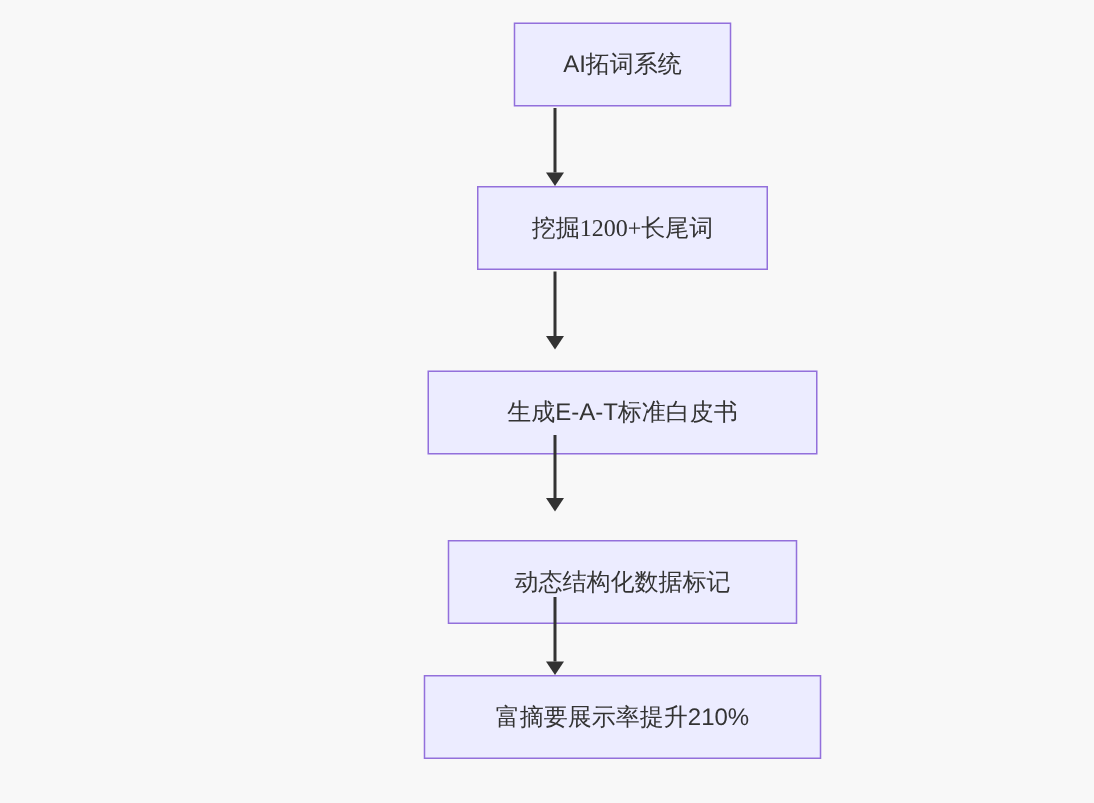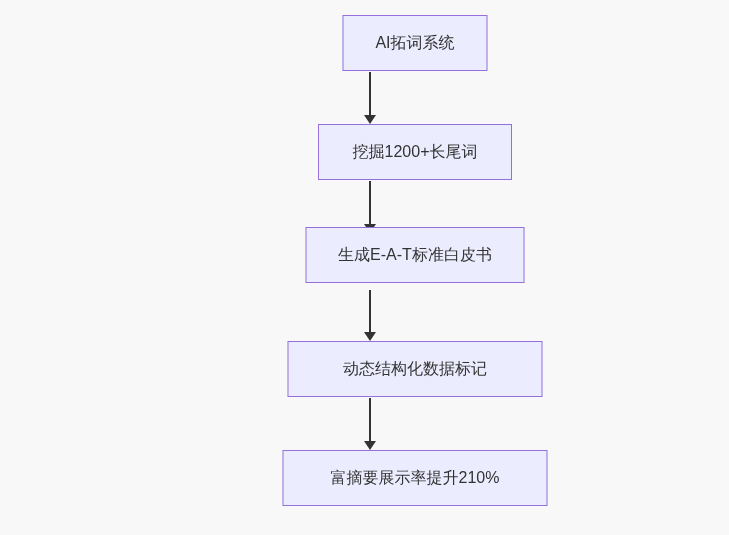--- a/index.html
+++ b/index.html
@@ -63,39 +63,39 @@
 
   <div class="node" style="top:15px; width:145px;">
     <span>AI拓词系统</span>
   </div>
 
   <div class="edge" style="top:72px; height:52px;">
     <div class="edge-line"></div>
     <div class="arrowhead"></div>
   </div>
 
-  <div class="node" style="top:124px; width:194px;">
+  <div class="node" style="top:124px; width:194px;font-family:Liberation Serif, serif;">
     <span>挖掘1200+长尾词</span>
   </div>
 
   <div class="edge" style="top:181px; height:52px;">
     <div class="edge-line"></div>
     <div class="arrowhead"></div>
   </div>
 
-  <div class="node" style="top:227px; width:219px;">
+  <div class="node" style="top:247px; width:260px;">
     <span>生成E-A-T标准白皮书</span>
   </div>
 
   <div class="edge" style="top:290px; height:51px;">
     <div class="edge-line"></div>
     <div class="arrowhead"></div>
   </div>
 
-  <div class="node" style="top:341px; width:255px;align-items:center;">
+  <div class="node" style="top:360px; width:233px;align-items:center;">
     <span>动态结构化数据标记</span>
   </div>
 
   <div class="edge" style="top:398px; height:52px;">
     <div class="edge-line"></div>
     <div class="arrowhead"></div>
   </div>
 
   <div class="node" style="top:450px; width:265px;">
     <span>富摘要展示率提升210%</span>

